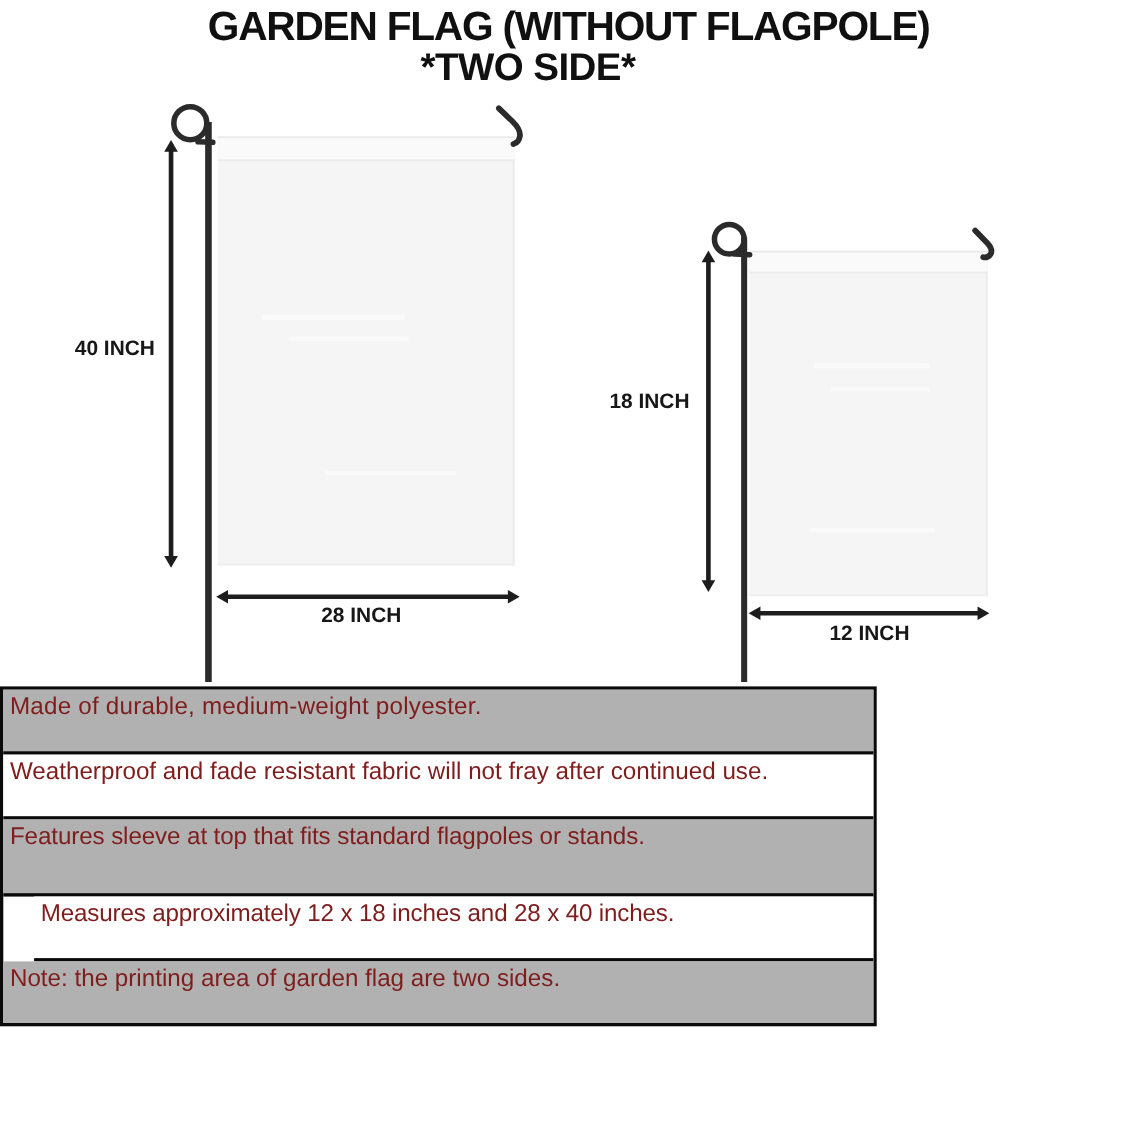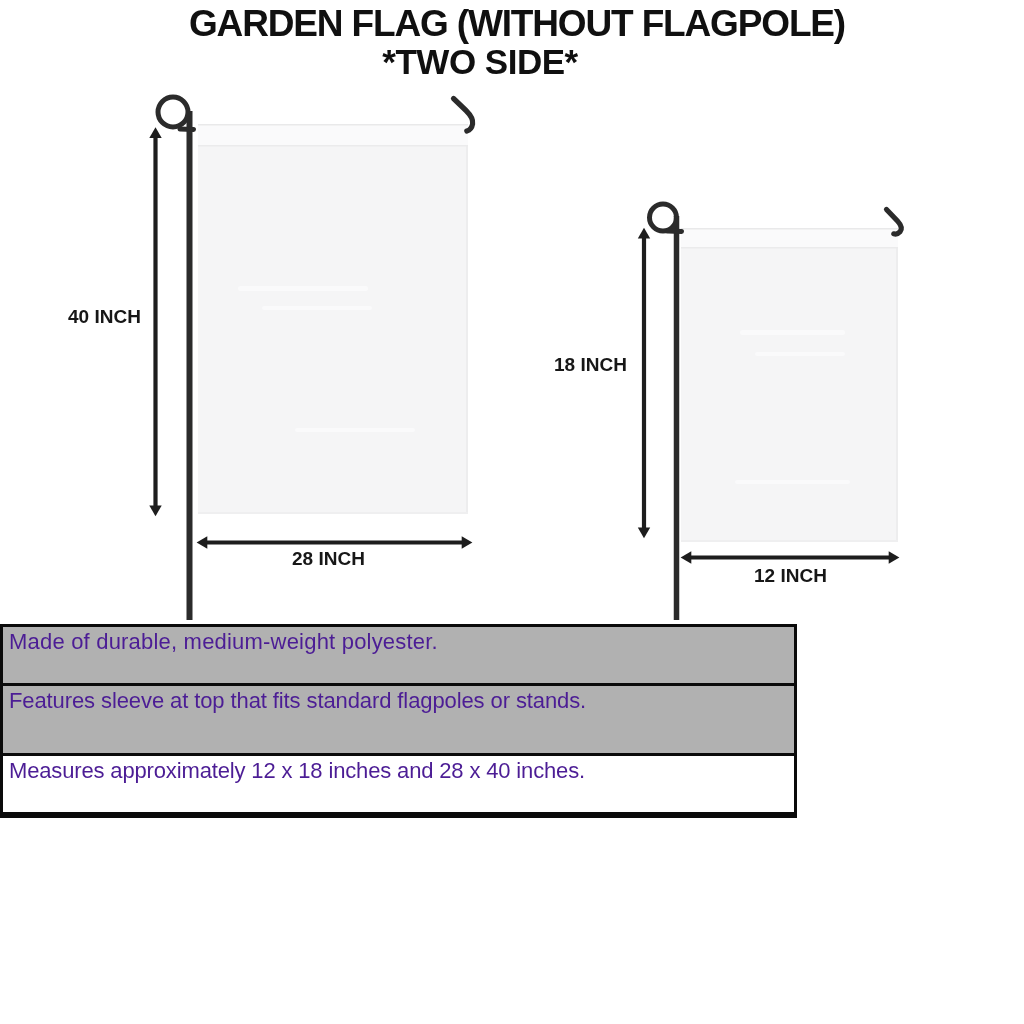--- a/index.html
+++ b/index.html
@@ -89,22 +89,24 @@
 
   <g stroke="#1d1d1d" stroke-width="4.2" fill="#1d1d1d">
     <line x1="689" y1="557.5" x2="891" y2="557.5"></line>
     <polygon points="680.6,557.5 691.3,551.3 691.3,563.7" stroke="none"></polygon>
     <polygon points="899.4,557.5 888.7,551.3 888.7,563.7" stroke="none"></polygon>
   </g>
 
   <text x="754" y="581.5" font-size="19" font-weight="bold" fill="#171717">12 INCH</text>
 </svg>
 
-<div class="abs" style="left:0;top:624px;width:797px;box-sizing:border-box;border:3px solid #0a0a0a;background:#fff;font-size:22px;line-height:26px;color:#4c1d95;">
+<div class="abs" style="left:0;top:624px;width:797px;box-sizing:border-box;border:3px solid #0a0a0a;background:#fff;font-size:22px;line-height:26px;color:#7f1d1d;">
 
   <div style="height:59px;border-bottom:3px solid #0a0a0a;background:#b1b1b1;box-sizing:border-box;padding:2px 0 0 6px;letter-spacing:0.2px;">Made of durable, medium-weight polyester.</div>
 
+  <div style="height:59px;border-bottom:3px solid #0a0a0a;background:#ffffff;box-sizing:border-box;padding:2px 0 0 6px;">Weatherproof and fade resistant fabric will not fray after continued use.</div>
 
   <div style="height:70px;border-bottom:3px solid #0a0a0a;background:#b1b1b1;box-sizing:border-box;padding:2px 0 0 6px;letter-spacing:-0.1px;">Features sleeve at top that fits standard flagpoles or stands.</div>
 
-  <div style="height:59px;border-bottom:3px solid #0a0a0a;background:#ffffff;box-sizing:border-box;padding:2px 0 0 6px;letter-spacing:-0.15px;">Measures approximately 12 x 18 inches and 28 x 40 inches.</div>
+  <div style="height:59px;border-bottom:3px solid #0a0a0a;background:#ffffff;box-sizing:border-box;padding:2px 0 0 6px;letter-spacing:-0.15px;margin-left:28px;">Measures approximately 12 x 18 inches and 28 x 40 inches.</div>
 
+  <div style="height:56px;background:#b1b1b1;box-sizing:border-box;padding:2px 0 0 6px;">Note: the printing area of garden flag are two sides.</div>
 </div>
 
 </body></html>

